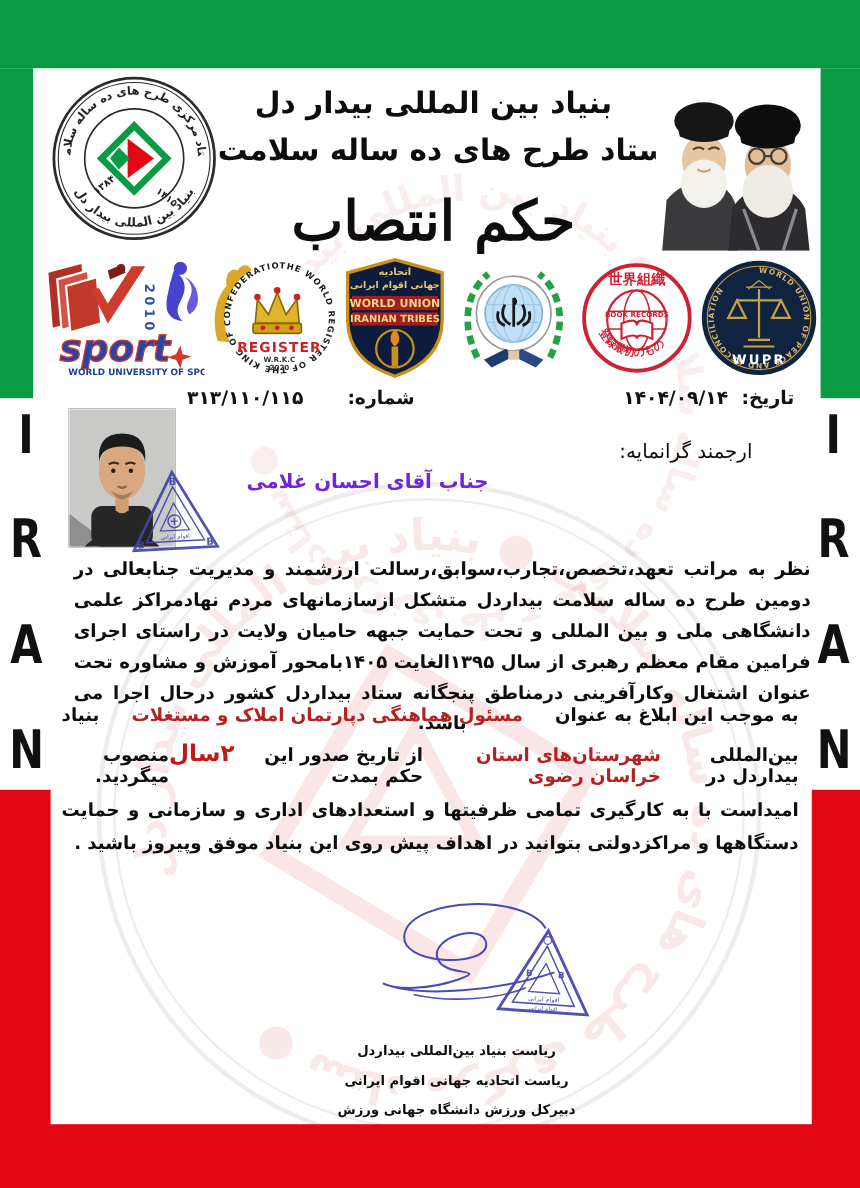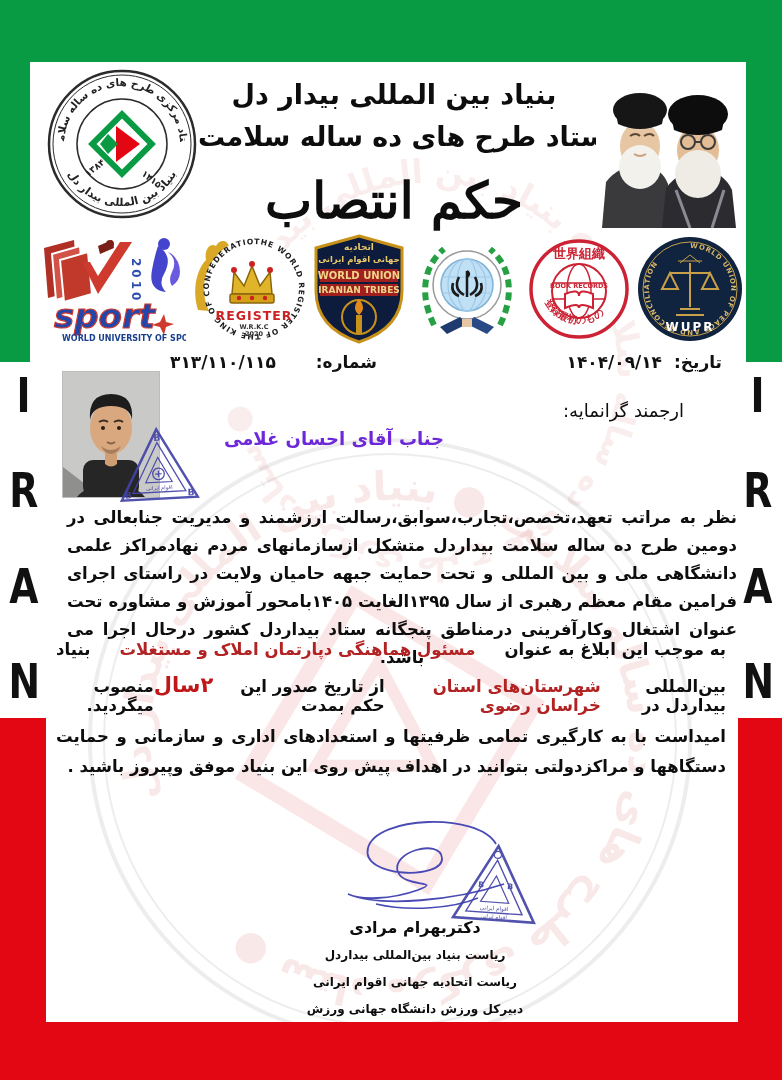--- a/index.html
+++ b/index.html
@@ -347,20 +347,19 @@
     <polygon points="50,4 96,88 4,88" fill="none" stroke="#4343a8" stroke-width="3"></polygon>
     <polygon points="50,20 82,80 18,80" fill="none" stroke="#4343a8" stroke-width="1.6"></polygon>
     <polygon points="50,38 66,68 34,68" fill="none" stroke="#4343a8" stroke-width="1.4"></polygon>
     <circle cx="50" cy="14" r="4" fill="none" stroke="#4343a8" stroke-width="1.3"></circle>
     <text x="30" y="52" font-size="9" font-weight="bold" fill="#4343a8">B</text>
     <text x="63" y="52" font-size="9" font-weight="bold" fill="#4343a8">B</text>
     <text x="50" y="77" font-size="6.5" fill="#4343a8" text-anchor="middle">اقوام ایرانی</text>
     <text x="50" y="86.5" font-size="6" fill="#4343a8" text-anchor="middle">اقوام ایرانی</text>
   </svg>
 
-  <div class="abs signer-name">دکتربهرام مرادی</div>
   <div class="abs sig-titles">
     <div>ریاست بنیاد بین‌المللی بیداردل</div>
     <div>ریاست اتحادیه جهانی اقوام ایرانی</div>
     <div>دبیرکل ورزش دانشگاه جهانی ورزش</div>
   </div>
 
 </div>
 
 </body></html>

